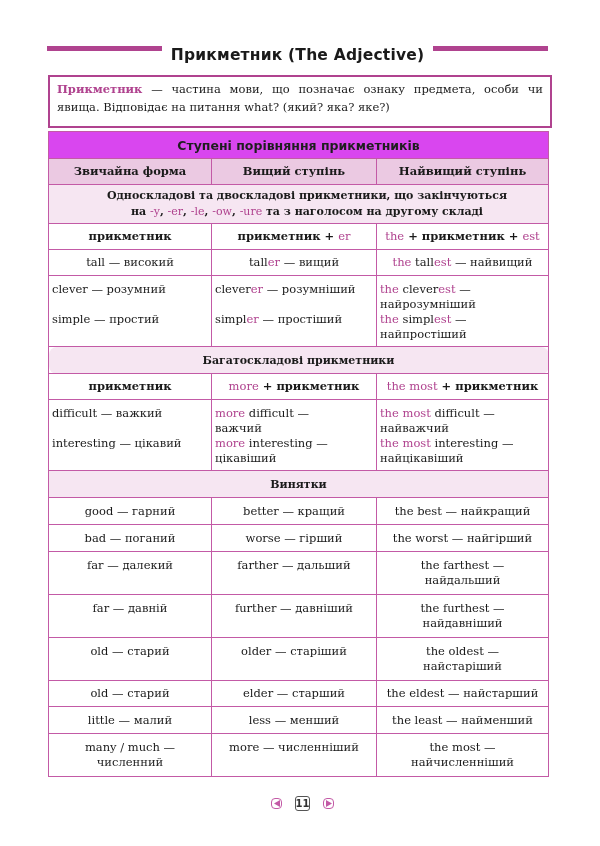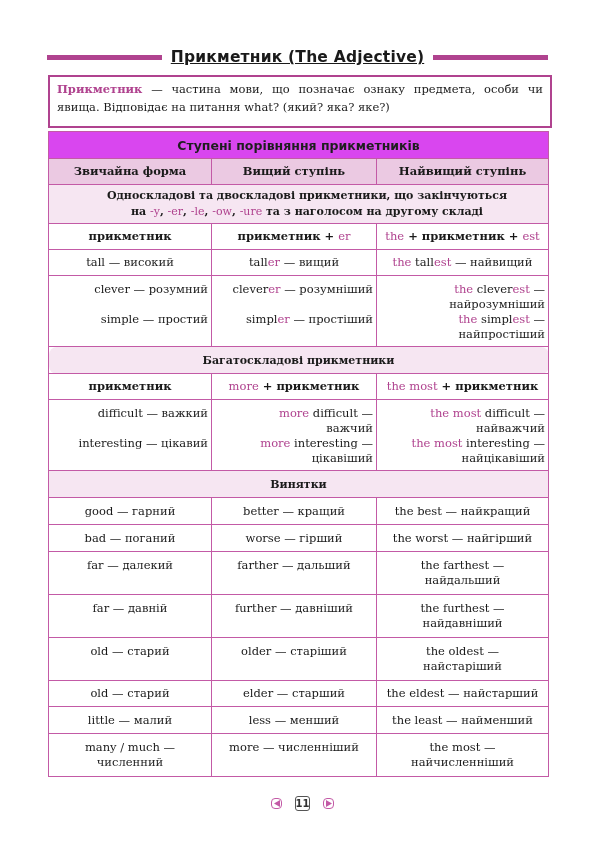--- a/index.html
+++ b/index.html
@@ -1,38 +1,38 @@
 <!DOCTYPE html>
 <html><head>
 <meta charset="utf-8">
 <style>
   html, body { margin:0; padding:0; background:#ffffff; }
   body { width:600px; height:846px; position:relative; overflow:hidden;
          font-family:"DejaVu Serif", serif; color:#1a1a1a; }
   .title-bar { position:absolute; top:46px; left:47px; width:501px; height:22px;
-               display:flex; align-items:center;text-decoration:underline; }
+               display:flex; align-items:flex-start; }
   .title-bar .line { flex:1; height:5px; background:#b0438f; }
   .title-bar .text { padding:0 9px; font-family:"DejaVu Sans", sans-serif; font-weight:bold;
                      font-size:15.5px; color:#1a1a1a; white-space:nowrap; letter-spacing:0.2px; }
   .def-box { position:absolute; top:75px; left:48px; width:486px; height:43px;
              border:2px solid #b0438f; padding:3px 7px; box-sizing:content-box;
              font-size:11.5px; line-height:18px; text-align:justify; }
   .def-box .term { color:#b0438f; font-weight:bold; }
   table.grid { position:absolute; top:131px; left:48px; width:500px;
                border-collapse:collapse; table-layout:fixed; font-size:11.5px; }
   table.grid td, table.grid th { border:1.5px solid #c35aa6; text-align:center;
                vertical-align:middle; padding:0 3px; line-height:15px; }
   .row-title th { background:#d946ef; height:26px; font-family:"DejaVu Sans", sans-serif;
                   font-size:12.5px; font-weight:bold; color:#1e1e1e; }
   .row-colhead th { background:#ebc9e2; height:25px; font-weight:bold; font-size:11.5px; }
   .row-sub td { background:#f6e6f2; font-weight:bold; font-size:11px; }
   .bold { font-weight:bold; }
   .acc { color:#b0438f; font-weight:bold; }
   .cell-top { vertical-align:top !important; padding-top:6px !important; }
-  .stack { display:flex; flex-direction:column; align-items:flex-end; justify-content:flex-start; }
+  .stack { display:flex; flex-direction:column; align-items:flex-start; justify-content:flex-start; }
   .gap { height:15px; }
   .pager { position:absolute; top:796px; left:271px; display:flex; align-items:center; gap:13px; }
   .pager .arrow { width:11px; height:11px; border:1.5px solid #c35aa6; border-radius:4px;
                   display:flex; align-items:center; justify-content:center; box-sizing:border-box; }
   .pager .arrow svg { display:block; }
   .pager .num { width:15px; height:15px; border:1.5px solid #555; border-radius:3px;
                 font-family:"DejaVu Sans", sans-serif; font-size:10px; font-weight:bold;
                 display:flex; align-items:center; justify-content:center; box-sizing:border-box; color:#333; }
 </style>
 </head>

